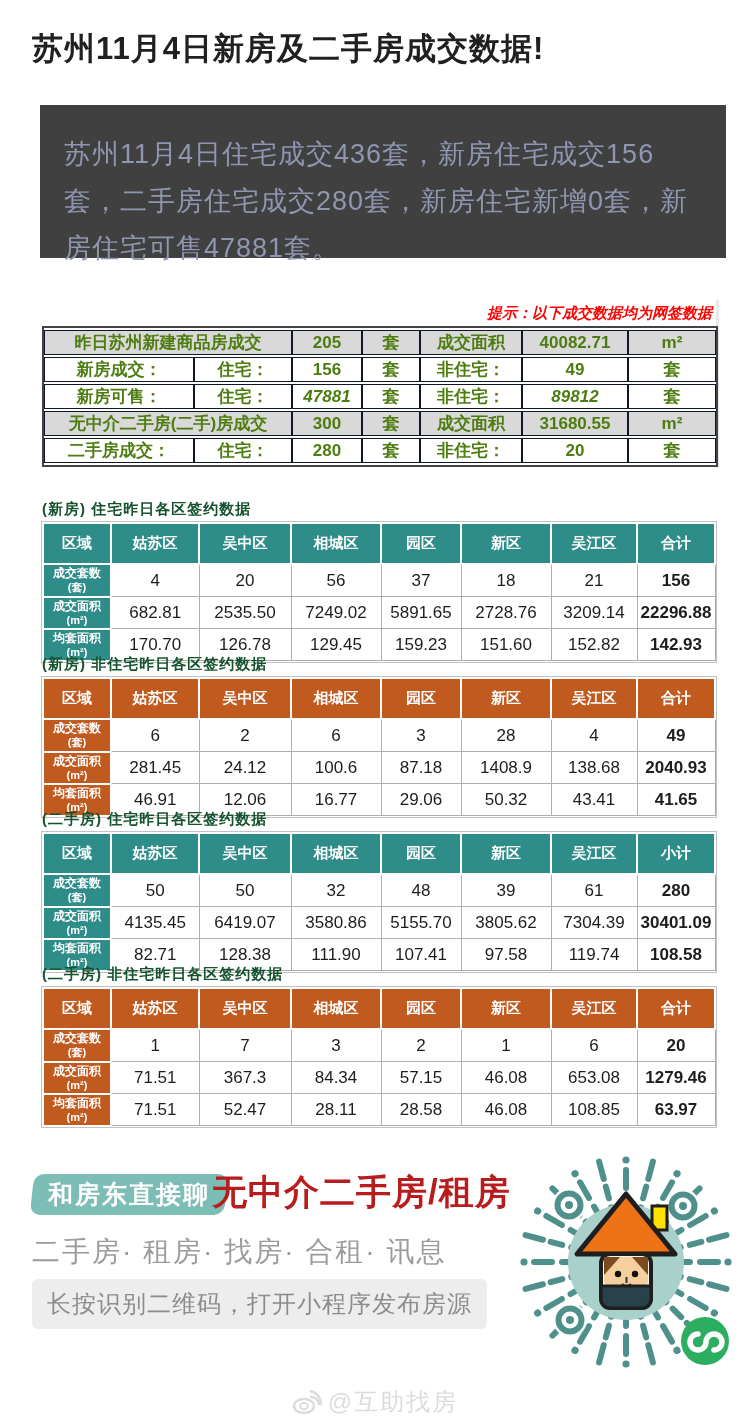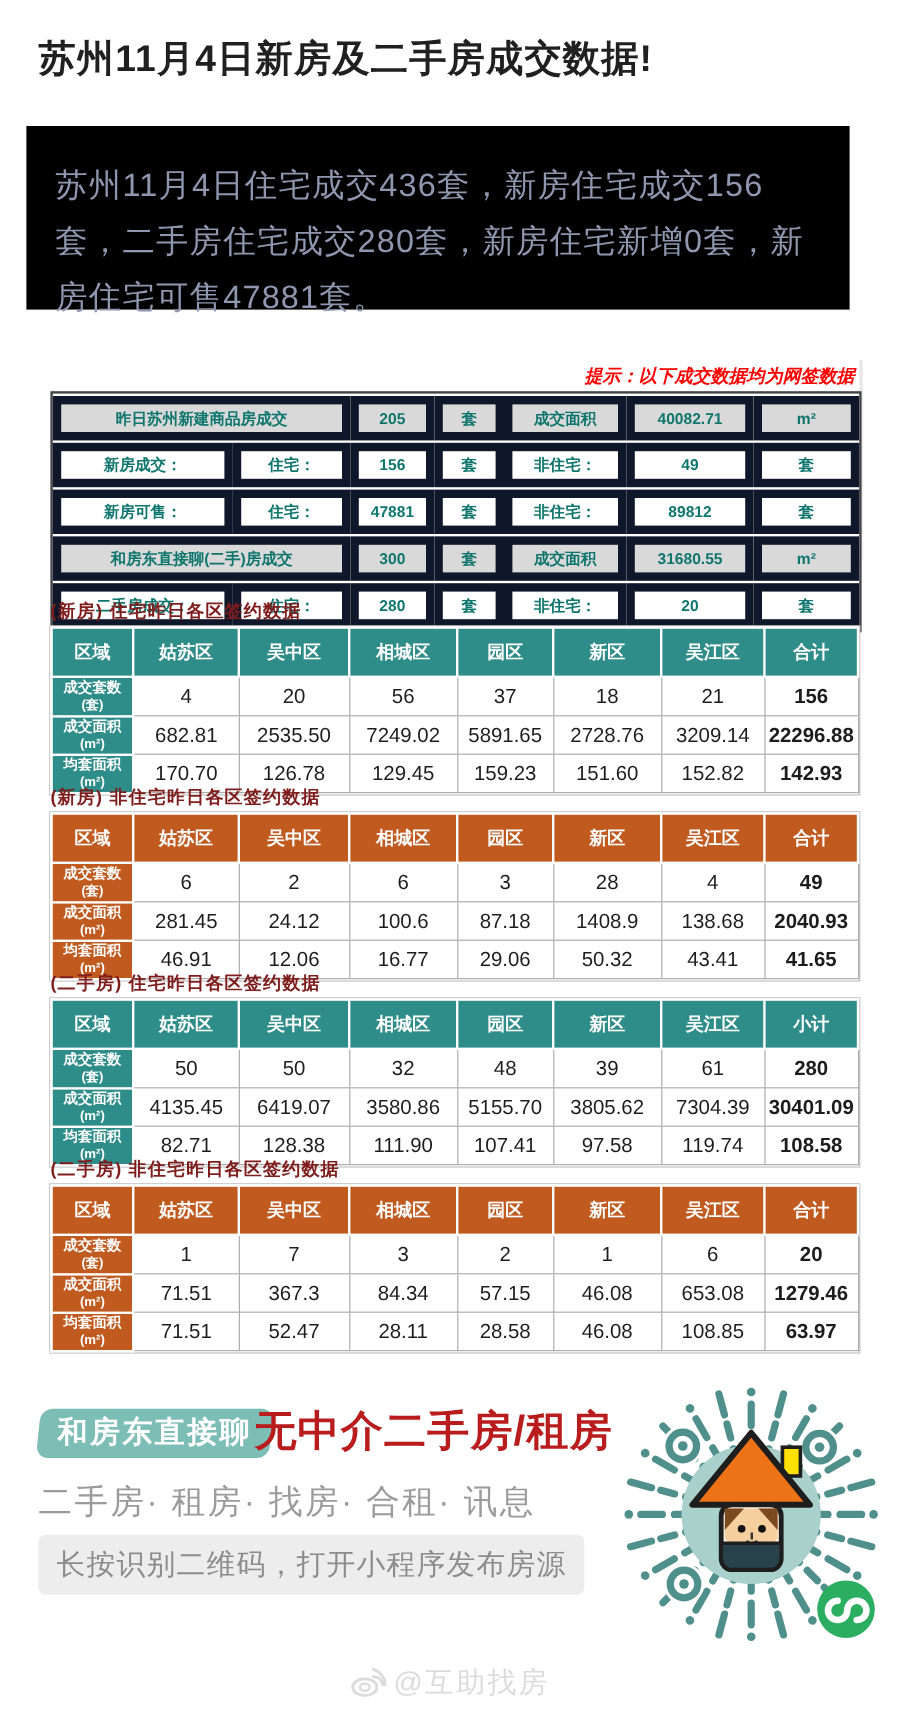--- a/index.html
+++ b/index.html
@@ -1,37 +1,37 @@
 <!DOCTYPE html>
 <html><head>
 <meta charset="utf-8">
 <style>
   html,body{margin:0;padding:0;background:#fff;}
   body{width:750px;height:1427px;position:relative;font-family:"Liberation Sans","DejaVu Sans",sans-serif;overflow:hidden;}
 
   .page-title{position:absolute;left:32px;top:28px;width:690px;font-size:31px;font-weight:bold;color:#202020;letter-spacing:1px;}
 
-  .summary-box{position:absolute;left:22px;top:105px;width:686px;height:153px;background:#000000;box-sizing:border-box;padding:26px 24px 0 24px;}
+  .summary-box{position:absolute;left:40px;top:105px;width:686px;height:153px;background:#404040;box-sizing:border-box;padding:26px 24px 0 24px;}
   .summary-text{font-size:27px;color:#8F97B0;line-height:47px;letter-spacing:1px;}
 
   .data-area{position:absolute;left:42px;top:300px;width:672px;height:810px;}
   .hint{position:absolute;top:4px;right:2px;font-size:15px;font-weight:bold;color:#FE0202;font-style:italic;}
   .scroll-sliver{position:absolute;left:674px;top:0px;width:3px;height:168px;background:#E9E9E9;}
 
   
   table.t1{position:absolute;left:0;top:26px;width:672px;table-layout:fixed;border-collapse:separate;border-spacing:0 2px;border:2px solid #434343;background:#fff;}
-  .t1 td{border:7px solid #0f172a;height:23px;padding:0;text-align:center;font-size:13px;font-weight:bold;color:#0f766e;white-space:nowrap;overflow:hidden;}
+  .t1 td{border:1px solid #0f172a;height:23px;padding:0;text-align:center;font-size:17px;font-weight:bold;color:#4d7c0f;white-space:nowrap;overflow:hidden;}
   .t1 tr.gray td{background:#D9D9D9;}
   .v-blue{color:#2E6FE0;}
   .v-orange{color:#F5A512;}
-  .v-purple{color:#993366;}
+  .v-purple{color:#993366;font-style:italic;}
 
   
   .rblock{position:absolute;left:0;width:672px;}
-  .section-label{font-size:15px;font-weight:bold;color:#7f1d1d;margin-bottom:3px;letter-spacing:1px;}
+  .section-label{font-size:15px;font-weight:bold;color:#14532d;margin-bottom:3px;letter-spacing:1px;}
   table.region{width:672px;table-layout:fixed;border-collapse:collapse;box-shadow:0 0 0 1px #C2C2C2;background:#fff;}
   .region th{height:19px;padding:10px;font-size:15px;font-weight:bold;color:#fff;border:2px solid #fff;}
   .region td{padding:0;}
   .region td.rowlabel{border:2px solid #fff;color:#fff;font-weight:bold;font-size:12px;line-height:14px;text-align:center;}
   .region td.rowlabel .unit{font-size:11px;font-weight:bold;}
   .region td.val{border:1px solid #ADADAD;height:31px;text-align:center;font-size:17px;color:#1d1d1d;background:#fff;}
   .region td.total{font-weight:bold;}
   .teal th,.teal td.rowlabel{background:#2E8C89;}
   .orange th,.orange td.rowlabel{background:#C05A1F;}
   .total-purple{color:#7D3C98;}
@@ -92,21 +92,21 @@
     <tr>
       <td>新房可售：</td>
       <td>住宅：</td>
       <td class="v-purple">47881</td>
       <td>套</td>
       <td>非住宅：</td>
       <td class="v-purple">89812</td>
       <td>套</td>
     </tr>
     <tr class="gray">
-      <td colspan="2">和房东直接聊(二手)房成交</td>
+      <td colspan="2">无中介二手房(二手)房成交</td>
       <td>300</td>
       <td>套</td>
       <td>成交面积</td>
       <td>31680.55</td>
       <td>m²</td>
     </tr>
     <tr>
       <td>二手房成交：</td>
       <td>住宅：</td>
       <td class="v-blue">280</td>

